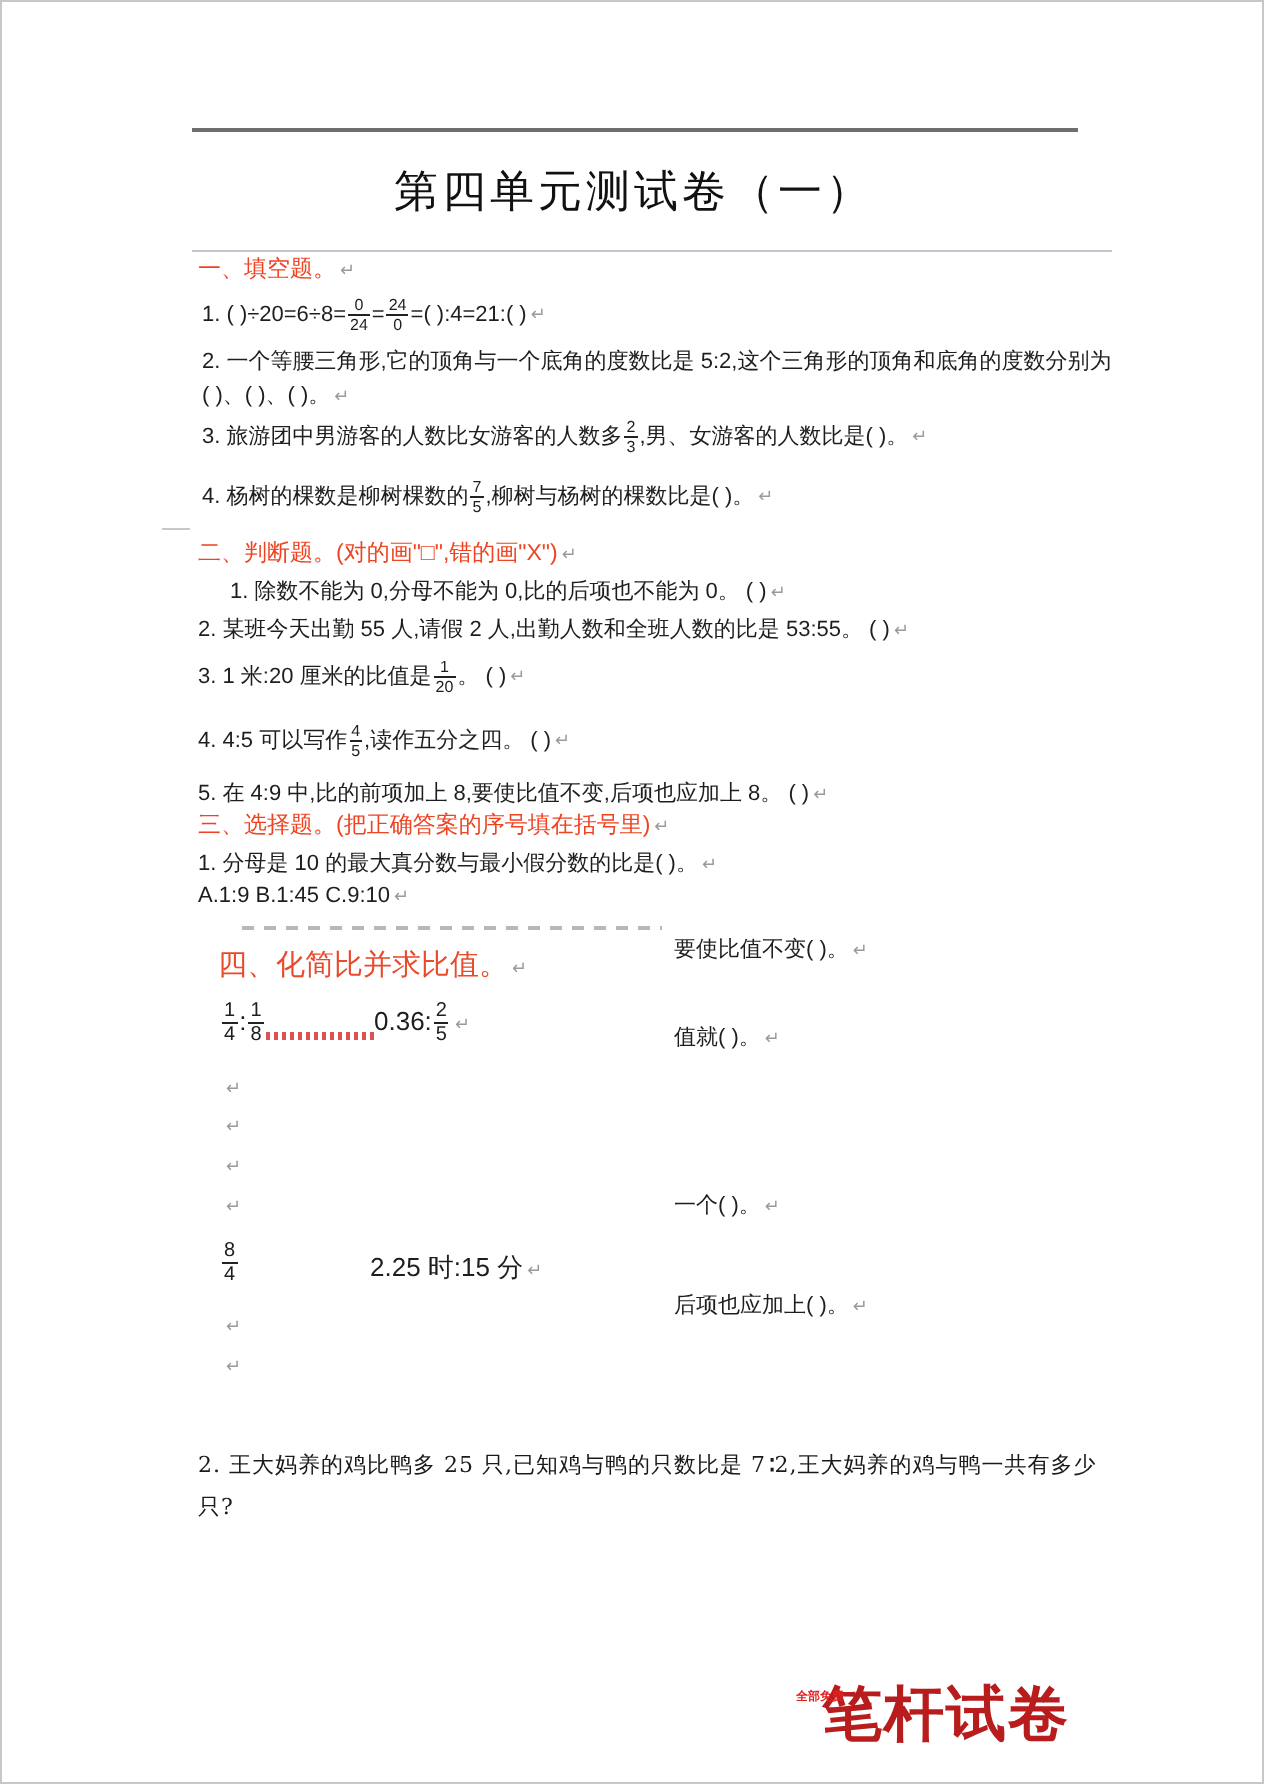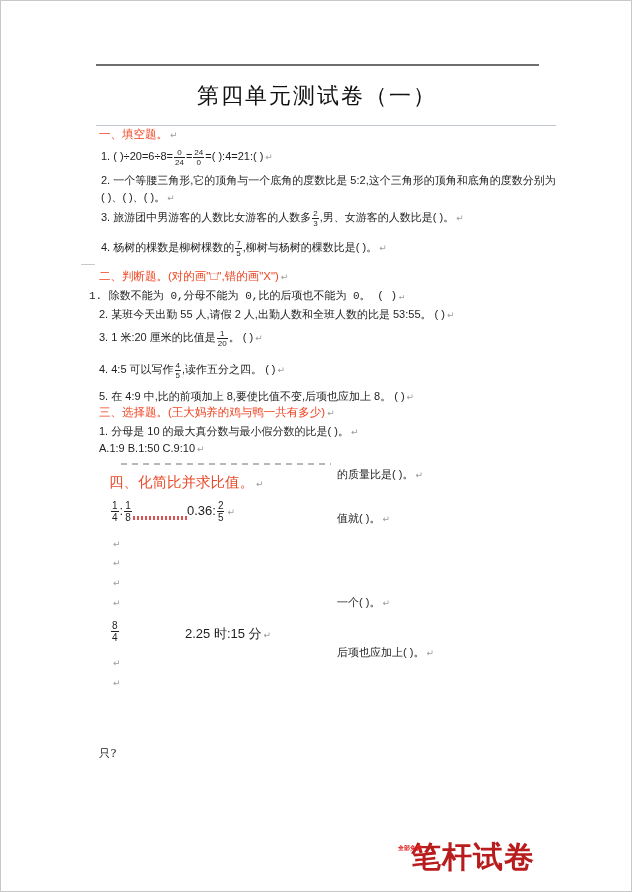--- a/index.html
+++ b/index.html
@@ -58,50 +58,50 @@
 
   <div class="abs q" style="left:100px;top:238px;">
     <span>4. 杨树的棵数是柳树棵数的</span><span class="frac"><span class="n">7</span><span class="d">5</span></span><span>,柳树与杨树的棵数比是(      )。</span><span class="pm">↵</span>
   </div>
 
   <div class="sec-rule-short"></div>
 
   <div class="abs section" style="left:98px;top:268px;">
     <span>二、判断题。(对的画"□",错的画"X")</span><span class="pm">↵</span>
   </div>
-  <div class="abs q" style="left:88px;top:287px;font-family:Liberation Mono, monospace;">
+  <div class="abs q" style="left:114px;top:287px;">
     <span>1. 除数不能为 0,分母不能为 0,比的后项也不能为 0。   (      )</span><span class="pm">↵</span>
   </div>
   <div class="abs q" style="left:98px;top:306px;">
     <span>2. 某班今天出勤 55 人,请假 2 人,出勤人数和全班人数的比是 53:55。  (      )</span><span class="pm">↵</span>
   </div>
   <div class="abs q" style="left:98px;top:328px;">
     <span>3. 1 米:20 厘米的比值是</span><span class="frac"><span class="n">1</span><span class="d">20</span></span><span>。     (      )</span><span class="pm">↵</span>
   </div>
   <div class="abs q" style="left:98px;top:360px;">
     <span>4. 4:5 可以写作</span><span class="frac"><span class="n">4</span><span class="d">5</span></span><span>,读作五分之四。        (      )</span><span class="pm">↵</span>
   </div>
   <div class="abs q" style="left:98px;top:388px;">
     <span>5. 在 4:9 中,比的前项加上 8,要使比值不变,后项也应加上 8。  (      )</span><span class="pm">↵</span>
   </div>
 
   <div class="abs section" style="left:98px;top:404px;">
-    <span>三、选择题。(王大妈养的鸡与鸭一共有多少)</span><span class="pm">↵</span>
+    <span>三、选择题。(把正确答案的序号填在括号里)</span><span class="pm">↵</span>
   </div>
   <div class="abs q" style="left:98px;top:423px;">
     <span>1. 分母是 10 的最大真分数与最小假分数的比是(      )。</span><span class="pm">↵</span>
   </div>
   <div class="abs q" style="left:98px;top:441px;">
-    <span>A.1:9      B.1:50      C.9:10</span><span class="pm">↵</span>
+    <span>A.1:9      B.1:45      C.9:10</span><span class="pm">↵</span>
   </div>
 
   <div class="overlap-line"></div>
 
   <div class="abs q" style="left:336px;top:466px;">
-    <span>的质量比是(      )。</span><span class="pm">↵</span>
+    <span>要使比值不变(      )。</span><span class="pm">↵</span>
   </div>
   <div class="abs q" style="left:336px;top:510px;">
     <span>值就(      )。</span><span class="pm">↵</span>
   </div>
   <div class="abs q" style="left:336px;top:594px;text-align:center;">
     <span>一个(      )。</span><span class="pm">↵</span>
   </div>
   <div class="abs q" style="left:336px;top:644px;">
     <span>后项也应加上(      )。</span><span class="pm">↵</span>
   </div>
@@ -126,18 +126,19 @@
   <div class="abs q" style="left:109px;top:619px;font-size:13px;">
     <span class="frac lg"><span class="n">8</span><span class="d">4</span></span>
   </div>
   <div class="abs q" style="left:184px;top:624px;font-size:13px;">
     <span>2.25 时:15 分</span><span class="pm">↵</span>
   </div>
 
   <div class="abs pm" style="left:110px;top:657px;">↵</div>
   <div class="abs pm" style="left:110px;top:677px;">↵</div>
 
+  <div class="abs serif-q" style="left:98px;top:724px;">2.  王大妈养的鸡比鸭多 25 只,已知鸡与鸭的只数比是 7∶2,王大妈养的鸡与鸭一共有多少</div>
   <div class="abs serif-q" style="left:98px;top:745px;">只?</div>
 
   <div class="logo">笔杆试卷</div>
   <div class="logo-sub">全部免费</div>
 
 </div>
 
 </body></html>

